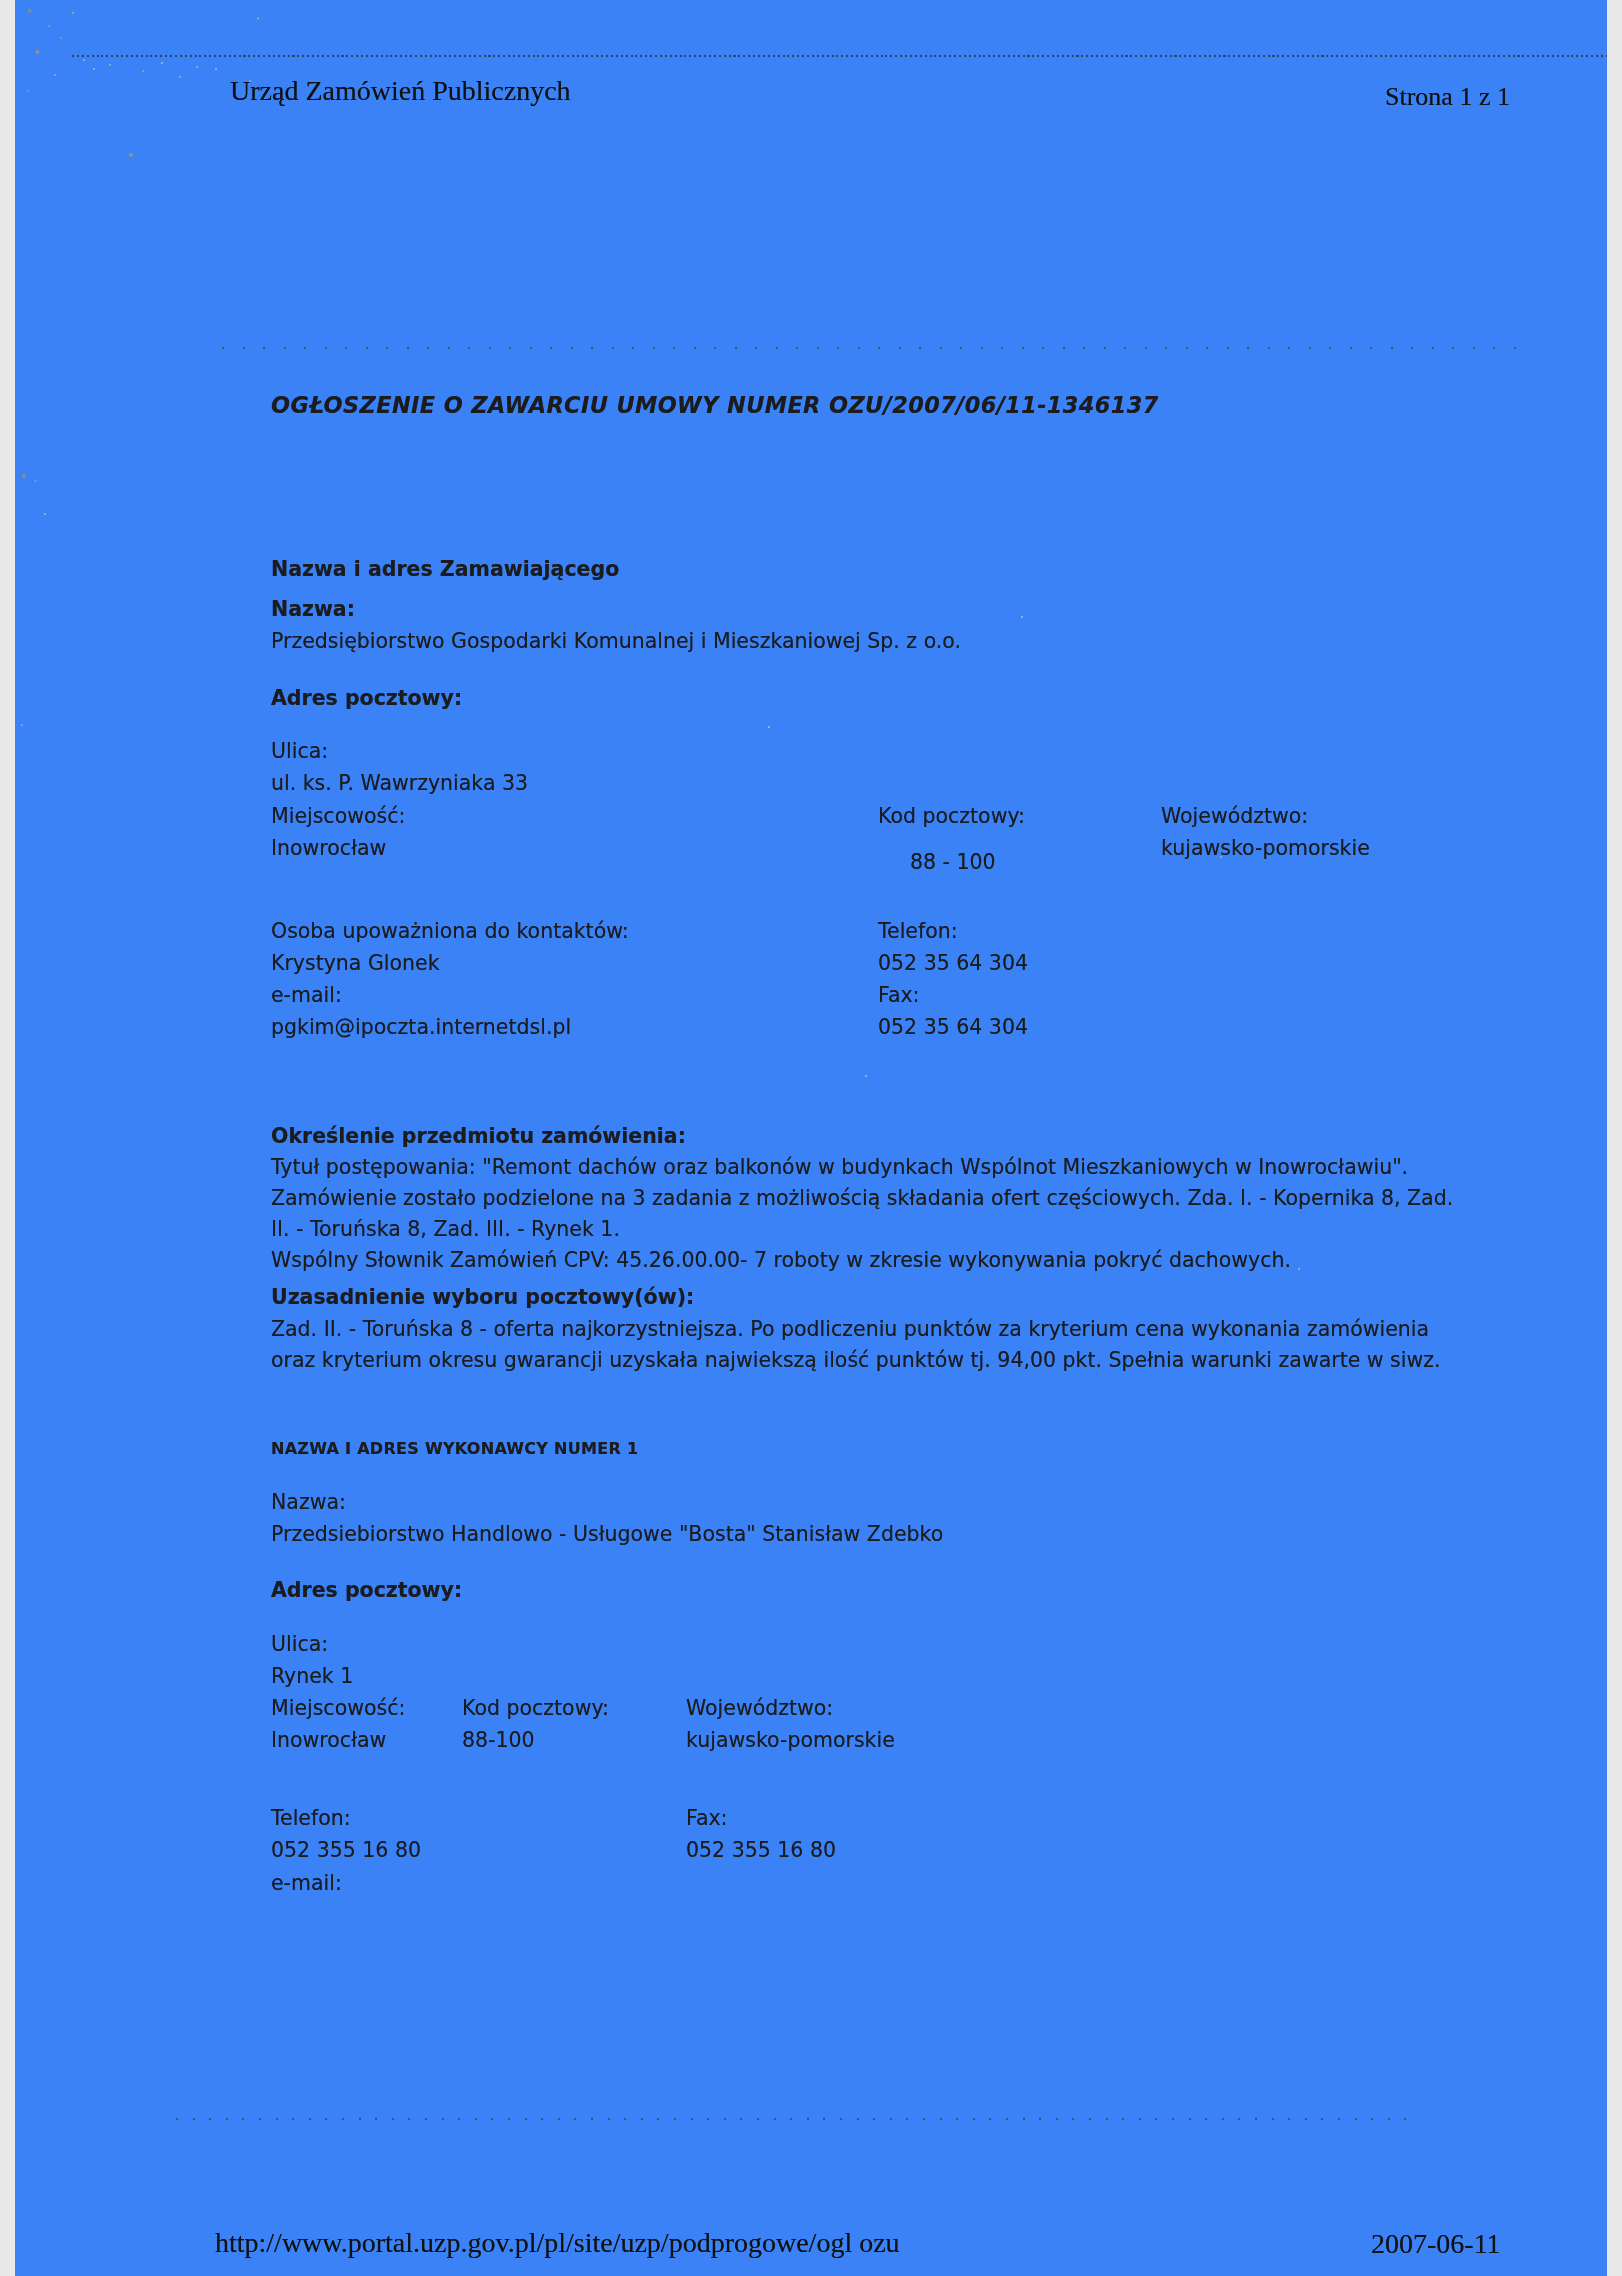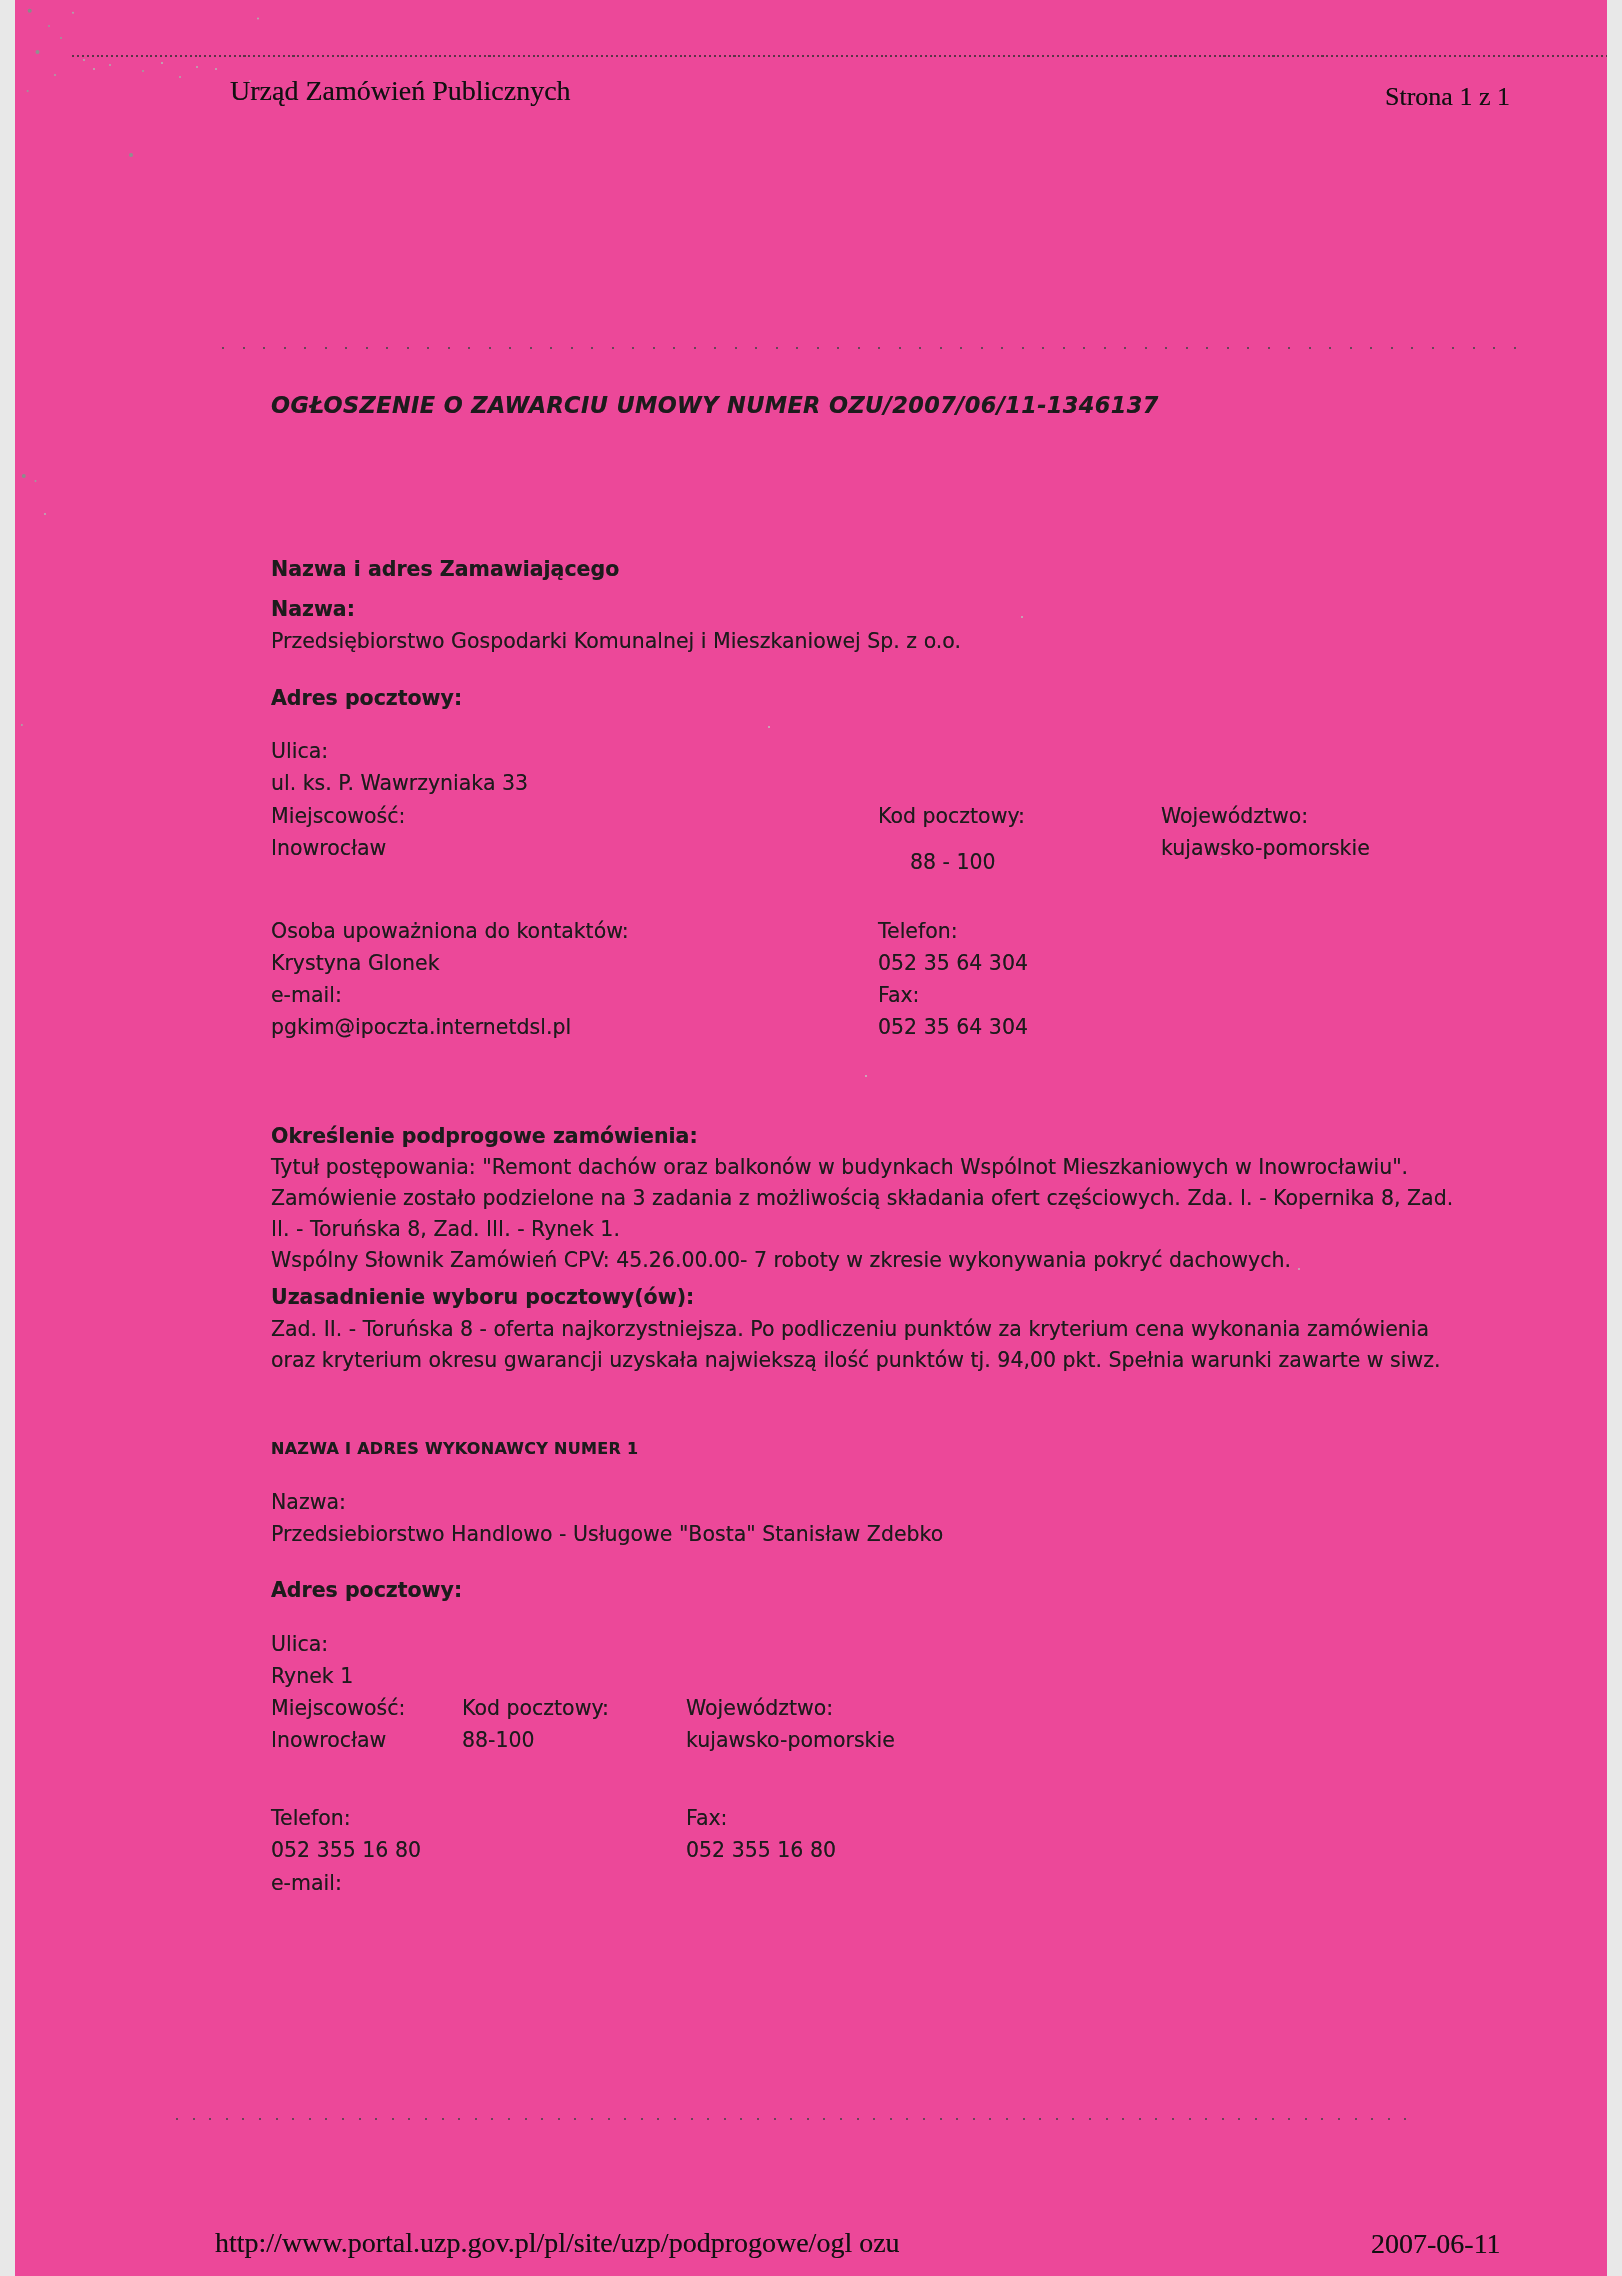--- a/index.html
+++ b/index.html
@@ -1,19 +1,19 @@
 <!DOCTYPE html>
 <html><head>
 <meta charset="utf-8">
 <style>
   html,body{margin:0;padding:0;background:#e8e8e8;}
   .page{
     position:relative;
     width:1592px;height:2276px;
-    background:#ec4899;
+    background:#3b82f6;
     overflow:hidden;
     margin:0 auto;
   }
   .t{
     position:absolute;
     white-space:nowrap;
     font-family:"DejaVu Sans","Liberation Sans",sans-serif;
     font-size:20.5px;line-height:31px;
     color:#1c1c1c;
     text-shadow:0 0 0.5px rgba(0,0,0,.45);
@@ -89,21 +89,21 @@
 
   <div class="t" style="left:256px;top:916px;">Osoba upoważniona do kontaktów:</div>
   <div class="t" style="left:863px;top:916px;">Telefon:</div>
   <div class="t" style="left:256px;top:948px;">Krystyna Glonek</div>
   <div class="t" style="left:863px;top:948px;">052 35 64 304</div>
   <div class="t" style="left:256px;top:980px;">e-mail:</div>
   <div class="t" style="left:863px;top:980px;">Fax:</div>
   <div class="t" style="left:256px;top:1012px;">pgkim@ipoczta.internetdsl.pl</div>
   <div class="t" style="left:863px;top:1012px;">052 35 64 304</div>
 
-  <div class="t b" style="left:256px;top:1121px;">Określenie podprogowe zamówienia:</div>
+  <div class="t b" style="left:256px;top:1121px;">Określenie przedmiotu zamówienia:</div>
   <div class="t" style="left:256px;top:1152px;">Tytuł postępowania: "Remont dachów oraz balkonów w budynkach Wspólnot Mieszkaniowych w Inowrocławiu".</div>
   <div class="t" style="left:256px;top:1183px;">Zamówienie zostało podzielone na 3 zadania z możliwością składania ofert częściowych. Zda. I. - Kopernika 8, Zad.</div>
   <div class="t" style="left:256px;top:1214px;">II. - Toruńska 8, Zad. III. - Rynek 1.</div>
   <div class="t" style="left:256px;top:1245px;">Wspólny Słownik Zamówień CPV: 45.26.00.00- 7 roboty w zkresie wykonywania pokryć dachowych.</div>
 
   <div class="t b" style="left:256px;top:1282px;">Uzasadnienie wyboru pocztowy(ów):</div>
   <div class="t" style="left:256px;top:1314px;">Zad. II. - Toruńska 8 - oferta najkorzystniejsza. Po podliczeniu punktów za kryterium cena wykonania zamówienia</div>
   <div class="t" style="left:256px;top:1345px;">oraz kryterium okresu gwarancji uzyskała najwiekszą ilość punktów tj. 94,00 pkt. Spełnia warunki zawarte w siwz.</div>
 
   <div class="t caps" style="left:256px;top:1433px;">NAZWA I ADRES WYKONAWCY NUMER 1</div>

